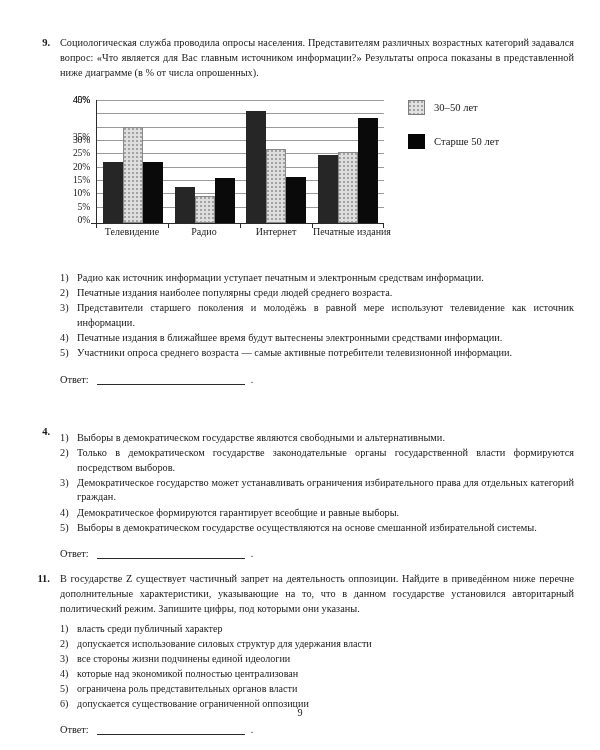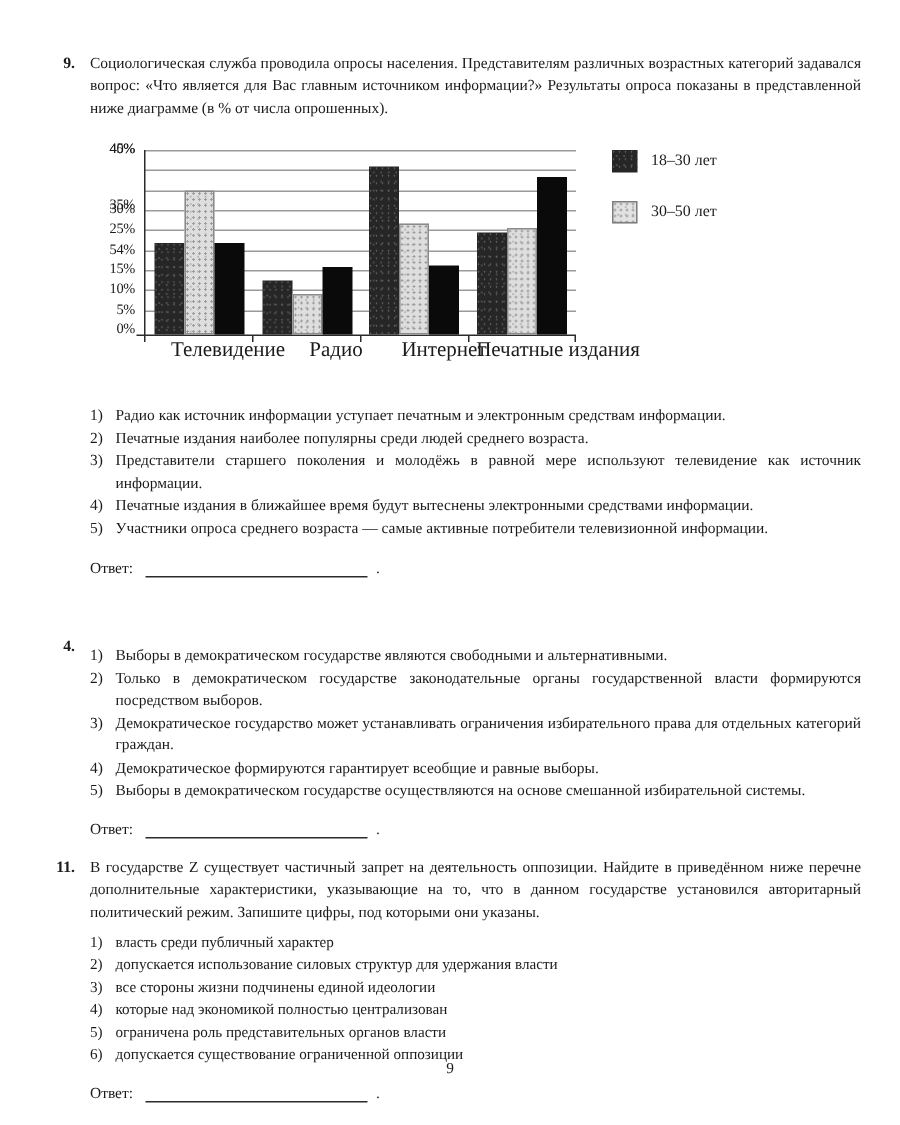--- a/index.html
+++ b/index.html
@@ -179,25 +179,24 @@
   }
   .xcats {
     position: absolute;
     left: 52px;
     top: 130px;
     width: 300px;
     height: 18px;
   }
   .xcat {
     position: absolute;
-    font-size: 14px;
+    font-size: 10px;
     white-space: nowrap;
     transform: translateX(-50%);
     top: 0;
-    margin-left: 20px;
   }
   .tickmark {
     position: absolute;
     width: 1px;
     height: 4px;
     background: #2b2b2b;
     bottom: -4px;
   }
 
   
@@ -262,21 +261,21 @@
   </div>
 
   <div class="chart-wrap">
 
     <div class="axis-labels">
       <div class="ytick" style="top:4px;margin-left:44px;">45%</div>
       <div class="ytick" style="top:4px;">40%</div>
       <div class="ytick" style="top:41px;">35%</div>
       <div class="ytick" style="top:44px;">30%</div>
       <div class="ytick" style="top:57.3px;">25%</div>
-      <div class="ytick" style="top:70.7px;">54%</div>
+      <div class="ytick" style="top:70.7px;">20%</div>
       <div class="ytick" style="top:84px;">15%</div>
       <div class="ytick" style="top:97.3px;">10%</div>
       <div class="ytick" style="top:110.7px;">5%</div>
       <div class="ytick" style="top:124px;">0%</div>
     </div>
 
     <div class="plot-frame">
       <div class="gridline" style="top:0px;"></div>
       <div class="gridline" style="top:13.3px;"></div>
       <div class="gridline" style="top:26.7px;"></div>
@@ -322,26 +321,26 @@
 
     <div class="xcats">
       <div class="xcat" style="left:36px;">Телевидение</div>
       <div class="xcat" style="left:108px;">Радио</div>
       <div class="xcat" style="left:180px;">Интернет</div>
       <div class="xcat" style="left:256px;text-align:center;">Печатные издания</div>
     </div>
 
     <div class="legend">
       <div class="legend-item">
-        <div class="swatch s0"></div>
-        <div class="legend-label">18–30 лет</div>
-      </div>
-      <div class="legend-item">
         <div class="swatch s1"></div>
         <div class="legend-label">30–50 лет</div>
+      </div>
+      <div class="legend-item">
+        <div class="swatch s2"></div>
+        <div class="legend-label">Старше 50 лет</div>
       </div>
     </div>
   </div>
 
   <div class="task" style="left:26px; top:265px; width:548px;">
     <div class="task-num"></div>
     <div class="task-body">
       <div class="opts">
         <div class="opt">
           <div class="opt-marker">1)</div>

